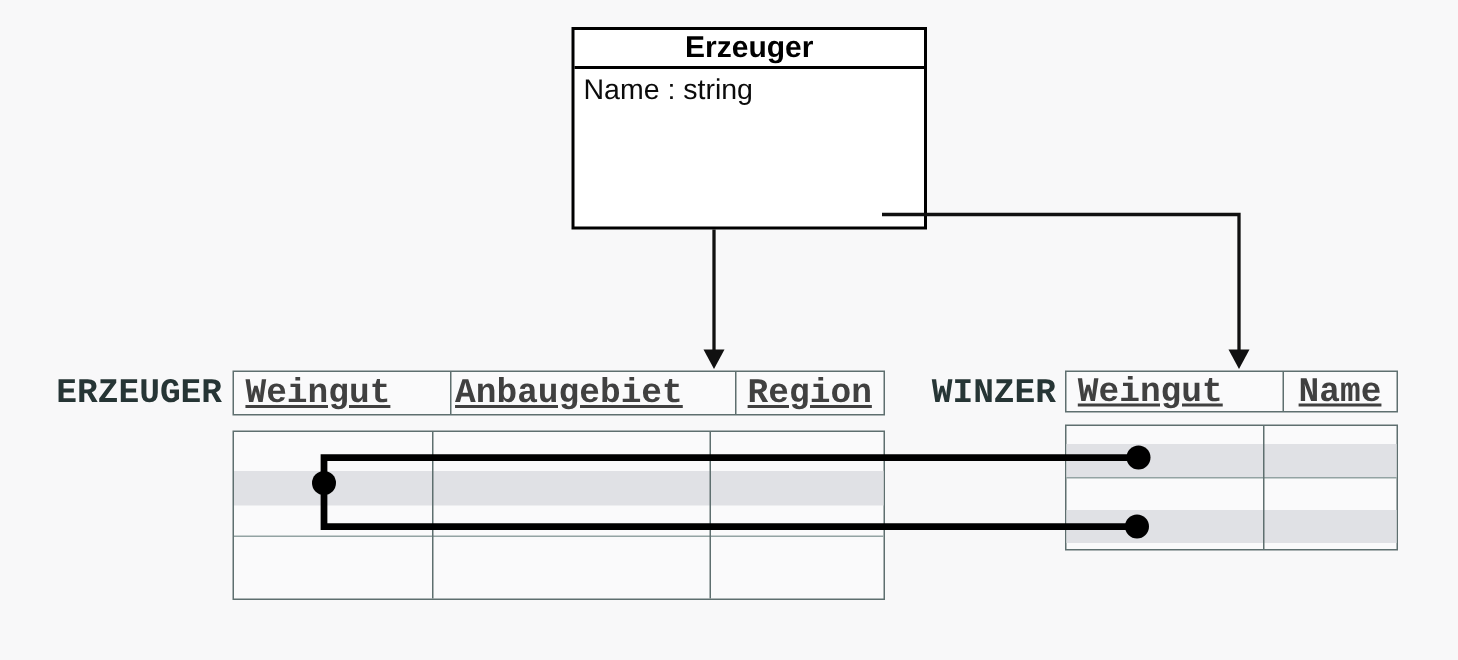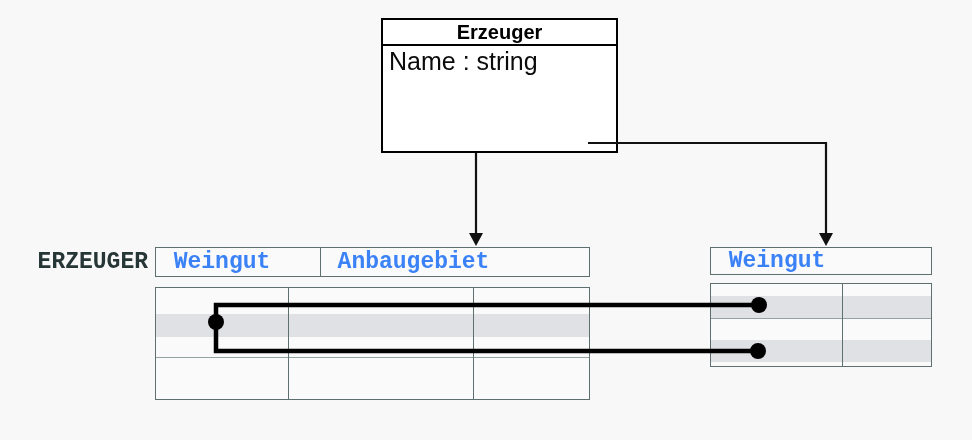--- a/index.html
+++ b/index.html
@@ -27,21 +27,21 @@
     text-align: center;
     font-weight: bold;
     font-size: 20px;
     color: #000;
     border-bottom: 2px solid #000;
   }
   .class-attrs {
     padding: 2px 0 0 6px;
   }
   .class-attr {
-    font-size: 25px;
+    font-size: 19px;
     line-height: 26.5px;
     color: #0b0b0b;
     white-space: nowrap;
   }
 
   
   .overlay {
     position: absolute;
     left: 0; top: 0;
     pointer-events: none;
@@ -74,22 +74,23 @@
   #erzeuger-header { left: 155px; top: 247px; width: 435px; height: 30px; }
   #winzer-header   { left: 710px; top: 247px; width: 222px; height: 28px; }
   .th-cell {
     box-sizing: border-box;
     display: flex;
     align-items: center;
     justify-content: center;
     font-family: "Liberation Mono", monospace;
     font-weight: bold;
     font-size: 23px;
-    color: #3b82f6;
+    color: #404040;
     white-space: nowrap;
+    text-decoration: underline;
   }
   .th-cell + .th-cell { border-left: 1.5px solid #5e6f6f; margin-left: 32px; }
   #erzeuger-header .th-cell:nth-child(1) { width: 132px; }
   #erzeuger-header .th-cell:nth-child(2) { width: 186px; }
   #erzeuger-header .th-cell:nth-child(3) { width: 117px; }
   #winzer-header .th-cell:nth-child(1) { width: 132px; }
   #winzer-header .th-cell:nth-child(2) { width: 90px; }
 
   
   .tbl-body {
@@ -127,30 +128,33 @@
     <div class="class-title">Erzeuger</div>
     <div class="class-attrs">
       <div class="class-attr">Name : string</div>
     </div>
   </div>
 
   <div class="tbl-label" id="erzeuger-label">ERZEUGER</div>
   <div class="tbl-header" id="erzeuger-header">
     <div class="th-cell">Weingut</div>
     <div class="th-cell">Anbaugebiet</div>
+    <div class="th-cell">Region</div>
   </div>
   <div class="tbl-body" id="erzeuger-body">
     <div class="row-highlight" style="top:26px; height:23px;"></div>
     <div class="grid-line" style="top:69px;"></div>
     <div class="col-sep" style="left:131.5px;"></div>
     <div class="col-sep" style="left:316.5px;"></div>
   </div>
 
+  <div class="tbl-label" id="winzer-label">WINZER</div>
   <div class="tbl-header" id="winzer-header">
     <div class="th-cell">Weingut</div>
+    <div class="th-cell">Name</div>
   </div>
   <div class="tbl-body" id="winzer-body">
     <div class="row-highlight" style="top:12px; height:22px;"></div>
     <div class="grid-line" style="top:34px;"></div>
     <div class="row-highlight" style="top:56px; height:22px;"></div>
     <div class="col-sep" style="left:130.5px;"></div>
   </div>
 
   <svg class="overlay" width="972" height="440" viewBox="0 0 972 440">
 

